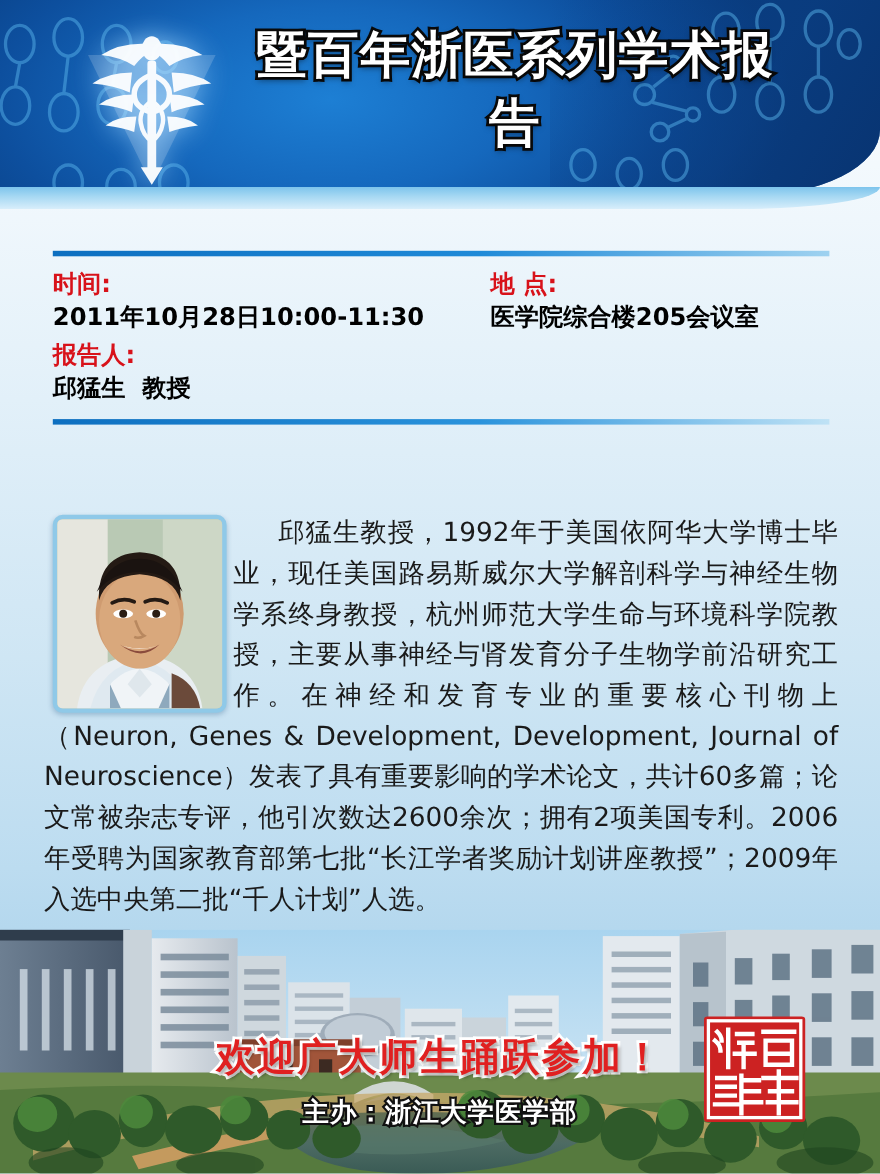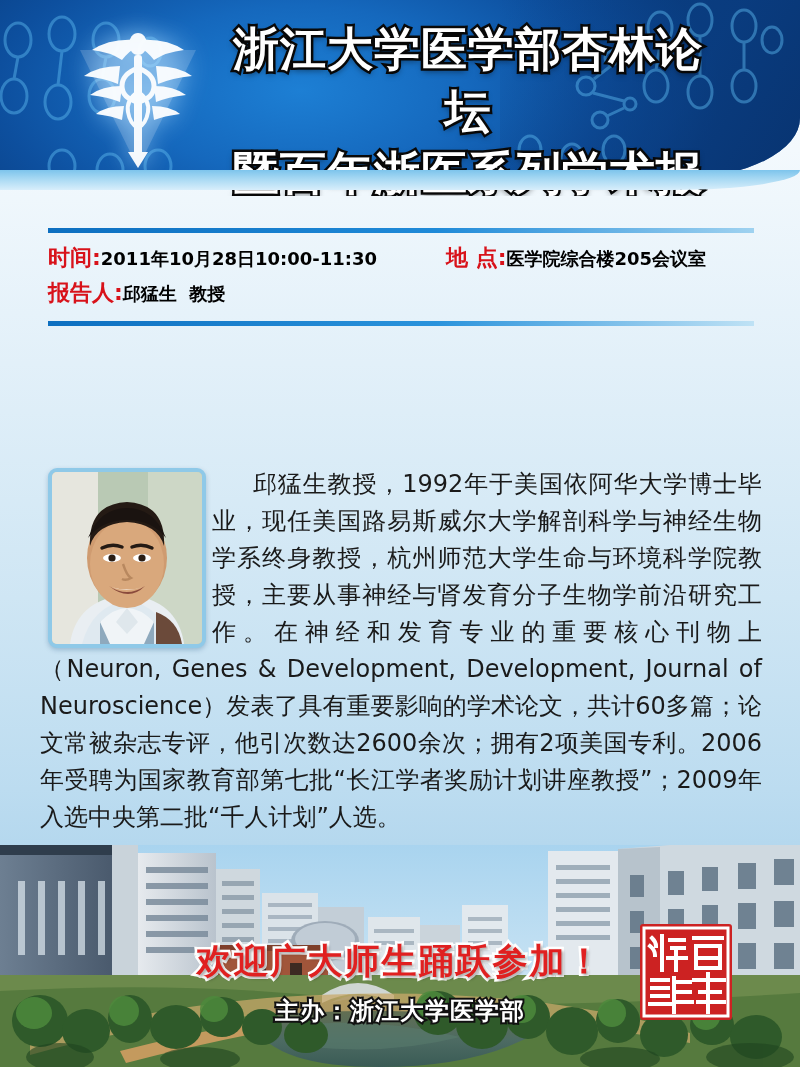--- a/index.html
+++ b/index.html
@@ -49,30 +49,30 @@
     text-shadow:0 3px 6px rgba(0,0,0,.55);
   }
   .header-title .ln{display:block;}
 
   
   .info-block{position:absolute;left:48px;top:228px;width:706px;}
   .rule{height:5px;background:linear-gradient(90deg,#0d6fc0 0%,#1f8ad8 55%,#9fd2f0 100%);}
   .rule.bottom{height:5px;background:linear-gradient(90deg,#0d6fc0 0%,#2a93dc 55%,#bfe2f5 100%);}
   .info-rows{padding:10px 0 8px 0;}
   .info-row{display:flex;align-items:baseline;margin:0 0 5px 0;}
-  .info-cell{display:flex;align-items:baseline;}
+  .info-cell{display:flex;align-items:baseline;flex-direction:column;}
   .info-cell.c1{width:398px;}
   .info-cell.c2{width:308px;}
   .lbl{
     color:#d8121a;font-weight:bold;font-size:22px;
     font-family:"DejaVu Sans","Liberation Sans",sans-serif;
     white-space:pre;
   }
   .val{
-    color:#000;font-weight:bold;font-size:18px;
+    color:#000;font-weight:bold;font-size:22px;
     font-family:"DejaVu Sans","Liberation Sans",sans-serif;
     white-space:pre;
   }
 
   
   .en-title{
     position:absolute;left:40px;top:362px;width:720px;
     text-align:center;
     font-family:"Liberation Serif","DejaVu Serif",serif;
     font-weight:bold;font-size:29px;line-height:44px;
@@ -189,21 +189,20 @@
         <path d="M94 84 q18 0 28 8 q-16 2 -26 6 z"></path>
         <ellipse cx="80" cy="22" rx="9" ry="11"></ellipse>
         <rect x="76" y="33" width="8" height="100" rx="3"></rect>
         <path d="M80 46 q-16 6 -16 18 q0 12 16 16 q16 -4 16 -16 q0 -12 -16 -18 z" fill="none" stroke="#ffffff" stroke-width="5"></path>
         <path d="M80 70 q-12 8 -10 20 q2 12 10 16 q8 -4 10 -16 q2 -12 -10 -20 z" fill="none" stroke="#ffffff" stroke-width="4"></path>
         <path d="M70 130 l10 16 l10 -16 z"></path>
       </g>
     </svg>
 
     <div class="header-title">
-      <span class="ln">浙江大学医学部杏林论坛</span>
       <span class="ln">暨百年浙医系列学术报告</span>
     </div>
 
     <div class="header-lightband"></div>
   </div>
 
   <div class="info-block">
     <div class="rule"></div>
     <div class="info-rows">
 

